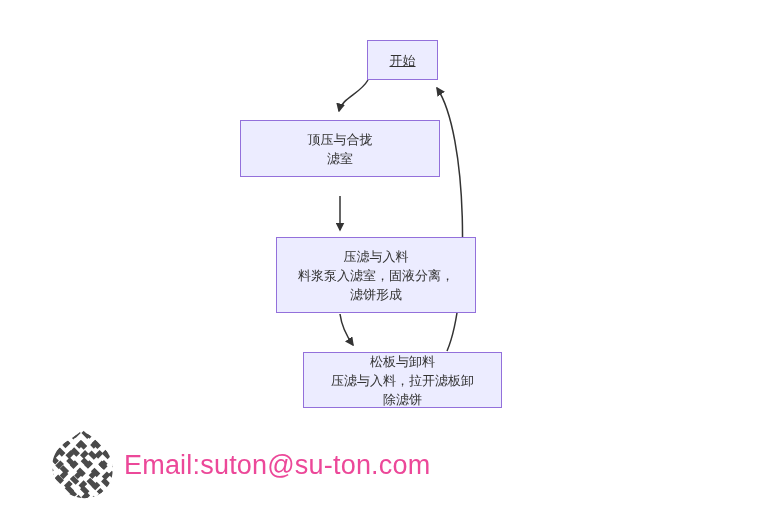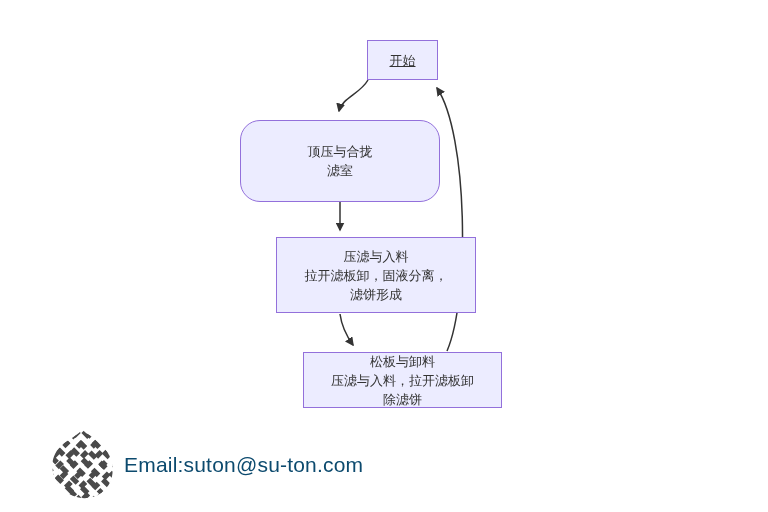--- a/index.html
+++ b/index.html
@@ -9,29 +9,29 @@
   }
   .edges-layer{position:absolute;left:0;top:0;width:768px;height:512px;pointer-events:none;}
   .node{
     position:absolute;box-sizing:border-box;
     background:#ECECFF;border:1px solid #9370DB;
     color:#333333;font-size:13px;line-height:19px;
     display:flex;flex-direction:column;align-items:center;justify-content:center;
     text-align:center;
   }
   .node-start{left:367px;top:40px;width:71px;height:40px;text-decoration:underline;}
-  .node-press{left:240px;top:120px;width:200px;height:82px;border-radius:20px;}
+  .node-press{left:240px;top:120px;width:200px;height:57px;}
   .node-feed{left:240px;top:237px;width:200px;height:76px;margin-left:36px;}
   .node-discharge{left:303px;top:352px;width:199px;height:56px;}
   .footer{
     position:absolute;left:44px;top:427px;display:flex;align-items:center;
   }
   .logo{width:74px;height:76px;flex:0 0 auto;}
   .contact{
-    margin-left:6px;color:#0c4a6e;font-size:21px;line-height:28px;
+    margin-left:6px;color:#ec4899;font-size:27px;line-height:28px;
     letter-spacing:0.2px;
   }
 </style>
 </head>
 <body>
 
 <div class="canvas">
 
   <svg class="edges-layer" width="768" height="512" viewBox="0 0 768 512">
     <defs>
@@ -49,21 +49,21 @@
     <div>开始</div>
   </div>
 
   <div class="node node-press">
     <div>顶压与合拢</div>
     <div>滤室</div>
   </div>
 
   <div class="node node-feed">
     <div>压滤与入料</div>
-    <div>拉开滤板卸，固液分离，</div>
+    <div>料浆泵入滤室，固液分离，</div>
     <div>滤饼形成</div>
   </div>
 
   <div class="node node-discharge">
     <div>松板与卸料</div>
     <div>压滤与入料，拉开滤板卸</div>
     <div>除滤饼</div>
   </div>
 
   <div class="footer">

